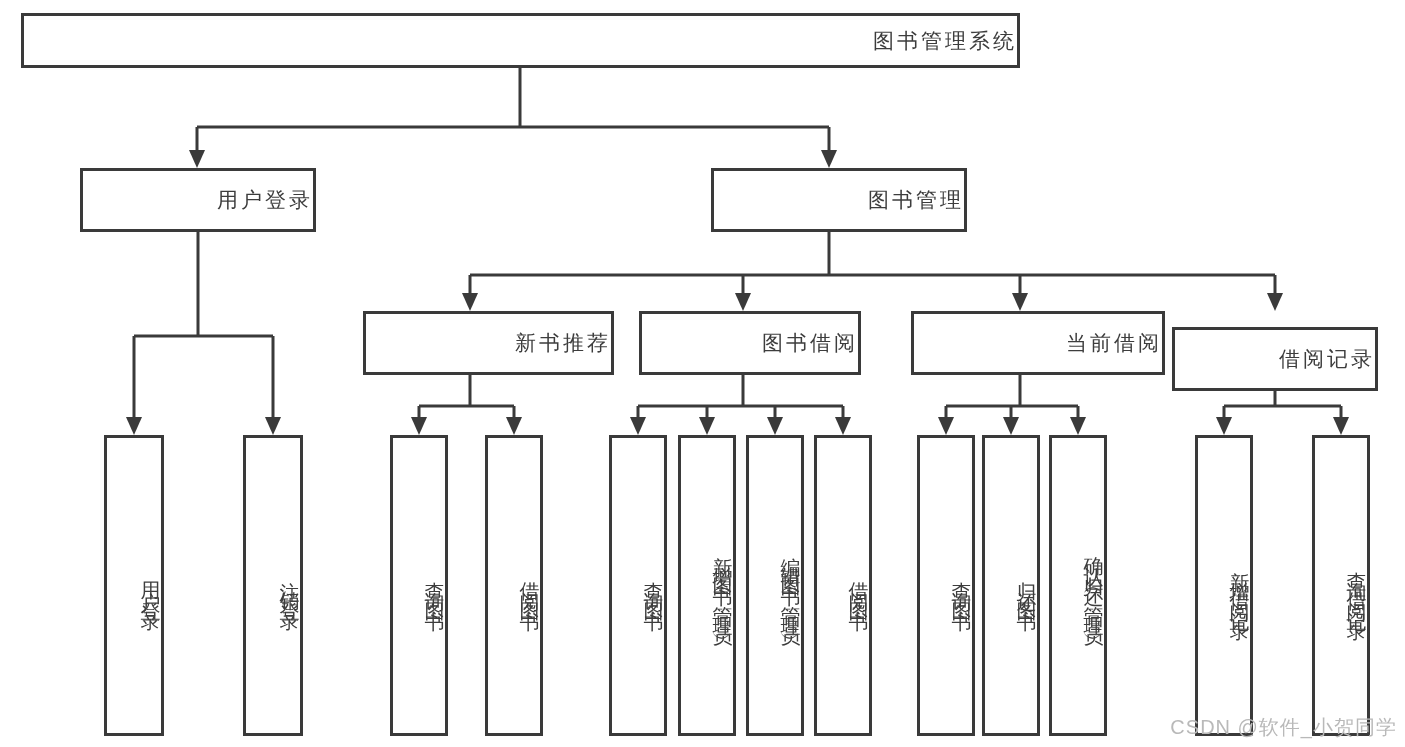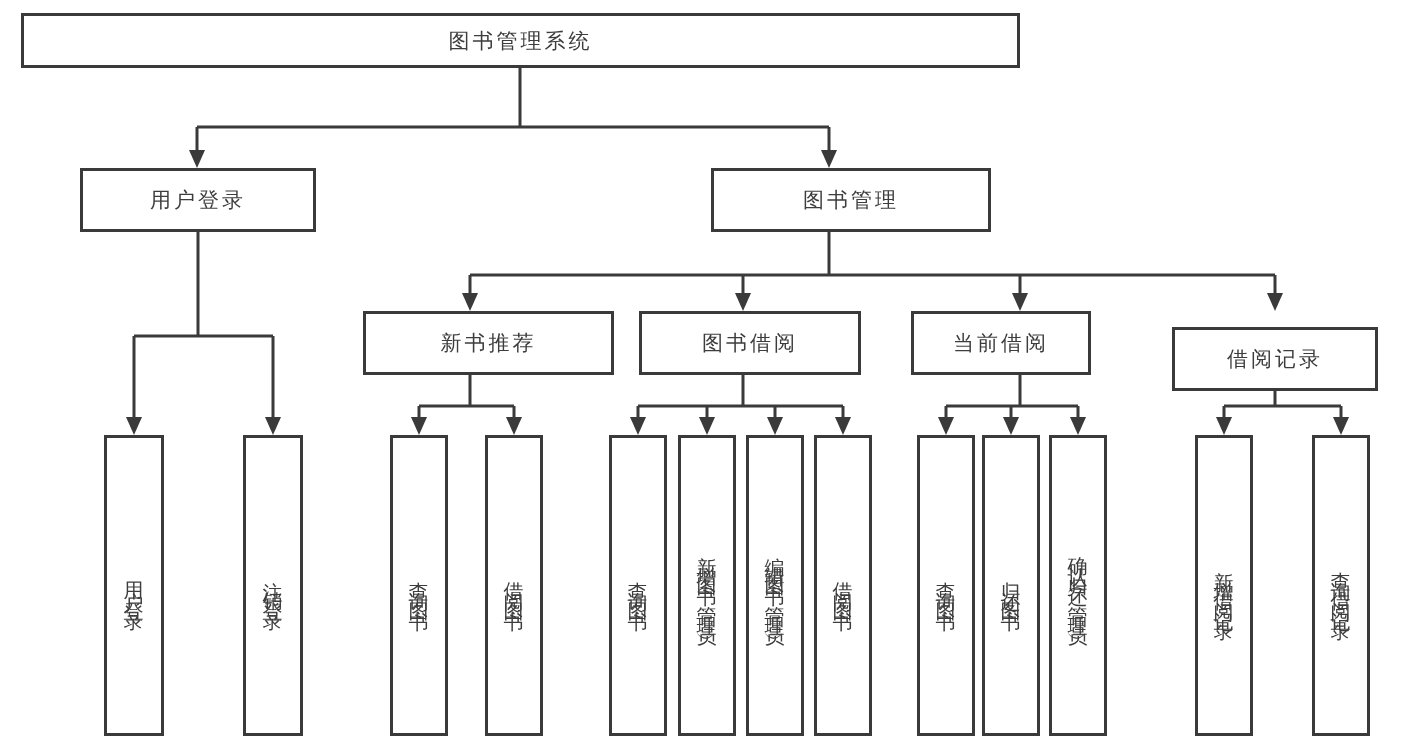--- a/index.html
+++ b/index.html
@@ -20,21 +20,21 @@
     width: 1405px; height: 747px;
     z-index: 1;
   }
   .node {
     position: absolute;
     box-sizing: border-box;
     background: #ffffff;
     border: 3px solid #3a3a3a;
     display: flex;
     align-items: center;
-    justify-content: center;
+    justify-content: flex-end;
     z-index: 2;
   }
   .node .label {
     color: #3d3d3d;
   }
   .hnode .label {
     font-size: 21px;
     letter-spacing: 3px;
     white-space: nowrap;
   }
@@ -92,31 +92,31 @@
     </g>
   </svg>
 
   <div class="node hnode" style="left:21px; top:13px; width:999px; height:55px;">
     <span class="label">图书管理系统</span>
   </div>
 
   <div class="node hnode" style="left:80px; top:168px; width:236px; height:64px;">
     <span class="label">用户登录</span>
   </div>
-  <div class="node hnode" style="left:711px; top:168px; width:280px; height:64px;">
+  <div class="node hnode" style="left:711px; top:168px; width:256px; height:64px;">
     <span class="label">图书管理</span>
   </div>
 
   <div class="node hnode" style="left:363px; top:311px; width:251px; height:64px;">
     <span class="label">新书推荐</span>
   </div>
   <div class="node hnode" style="left:632px; top:311px; width:222px; height:64px;margin-left:7px;">
     <span class="label">图书借阅</span>
   </div>
-  <div class="node hnode" style="left:911px; top:311px; width:180px; height:64px;">
+  <div class="node hnode" style="left:911px; top:311px; width:254px; height:64px;">
     <span class="label">当前借阅</span>
   </div>
   <div class="node hnode" style="left:1172px; top:311px; width:206px; height:64px;margin-top:16px;">
     <span class="label">借阅记录</span>
   </div>
 
   <div class="node vnode" style="left:104px; top:435px; width:60px; height:301px;">
     <span class="label">用户登录</span>
   </div>
   <div class="node vnode" style="left:243px; top:435px; width:60px; height:301px;">
@@ -153,14 +153,15 @@
     <span class="label">确认归还（管理员）</span>
   </div>
 
   <div class="node vnode" style="left:1195px; top:435px; width:58px; height:301px;">
     <span class="label">新增借阅记录</span>
   </div>
   <div class="node vnode" style="left:1312px; top:435px; width:58px; height:301px;">
     <span class="label">查询借阅记录</span>
   </div>
 
+  <div class="watermark">CSDN @软件_小贺同学</div>
 
 </div>
 
 </body></html>

